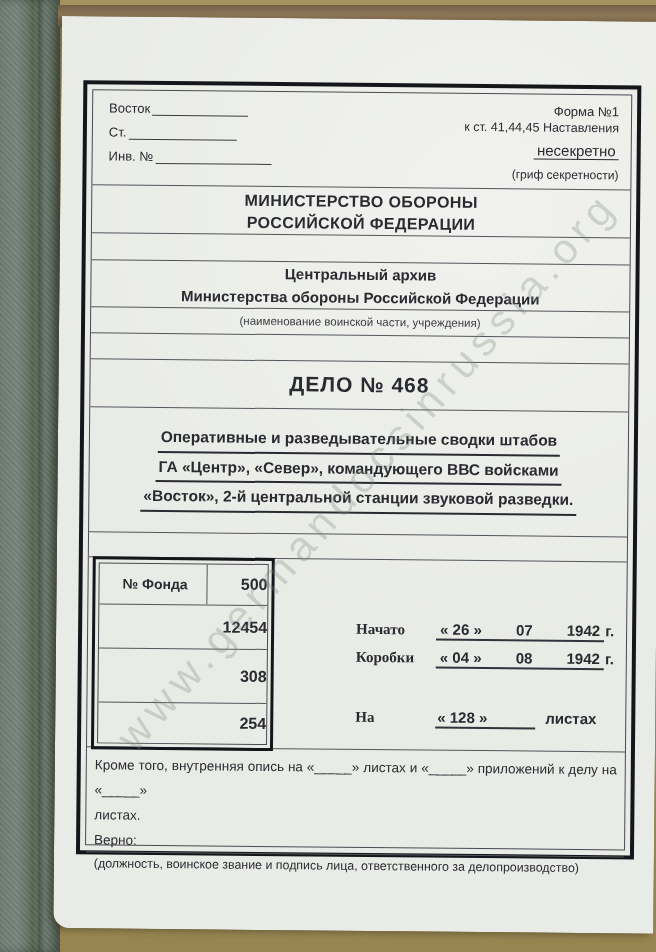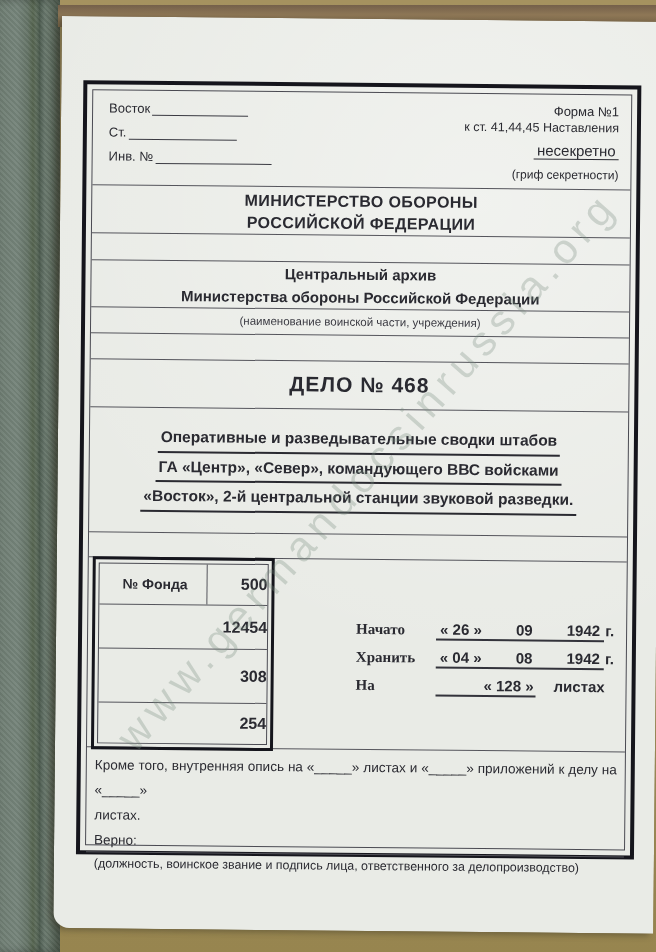--- a/index.html
+++ b/index.html
@@ -84,23 +84,23 @@
   .reg-inner{border:1px solid #4a4a52;}
   .reg-row{display:flex;align-items:center;border-bottom:1px solid #55555c;}
   .reg-row:last-child{border-bottom:none;}
   .rr0{height:40px;} .rr1{height:43px;} .rr2{height:53px;} .rr3{height:40px;}
   .reg-label{flex:0 0 84px;padding-left:10px;font-weight:bold;font-size:14px;line-height:21px;border-right:1px solid #55555c;align-self:stretch;display:flex;align-items:center;margin-left:13px;}
   .reg-value{flex:1;text-align:right;font-weight:bold;font-size:16px;}
   .dates{position:absolute;left:268px;top:60px;width:258px;}
   .date-row{display:flex;align-items:baseline;font-weight:bold;font-size:15px;margin-bottom:8px;white-space:nowrap;}
   .date-label{width:80px;flex-shrink:0;font-family:Liberation Serif, serif;}
   .date-group{display:inline-flex;justify-content:space-between;width:166px;border-bottom:2px solid #33333b;padding:0 4px 1px;}
-  .sheet-group{display:inline-flex;justify-content:flex-end;width:96px;border-bottom:2px solid #33333b;padding:0 2px 1px;}
+  .sheet-group{display:inline-flex;justify-content:flex-start;width:96px;border-bottom:2px solid #33333b;padding:0 2px 1px;margin-top:32px;}
   .date-suffix{margin-left:1px;}
-  .sheet-suffix{margin-left:18px;}
+  .sheet-suffix{margin-left:10px;}
 
   
   .s-footer{flex:1;font-size:13.5px;}
   .ft-l1{padding:5px 8px 0;line-height:25px;text-align:justify;text-align-last:justify;}
   .ft-l2{padding-left:8px;line-height:26px;}
   .ft-verno{padding-left:8px;line-height:23px;border-bottom:1px solid #55555c;}
   .ft-note{padding:4px 6px 0 8px;font-size:12.4px;white-space:nowrap;}
 
   .watermark{
     position:absolute;left:52px;top:712px;
@@ -177,27 +177,27 @@
               <div class="reg-value">254</div>
             </div>
           </div>
         </div>
 
         <div class="dates">
           <div class="date-row">
             <span class="date-label">Начато</span>
             <span class="date-group">
               <span>« 26 »</span>
-              <span>09</span>
+              <span>07</span>
               <span>1942</span>
             </span>
             <span class="date-suffix">г.</span>
           </div>
           <div class="date-row">
-            <span class="date-label">Хранить</span>
+            <span class="date-label">Коробки</span>
             <span class="date-group">
               <span>« 04 »</span>
               <span>08</span>
               <span>1942</span>
             </span>
             <span class="date-suffix">г.</span>
           </div>
           <div class="date-row">
             <span class="date-label">На</span>
             <span class="sheet-group">

